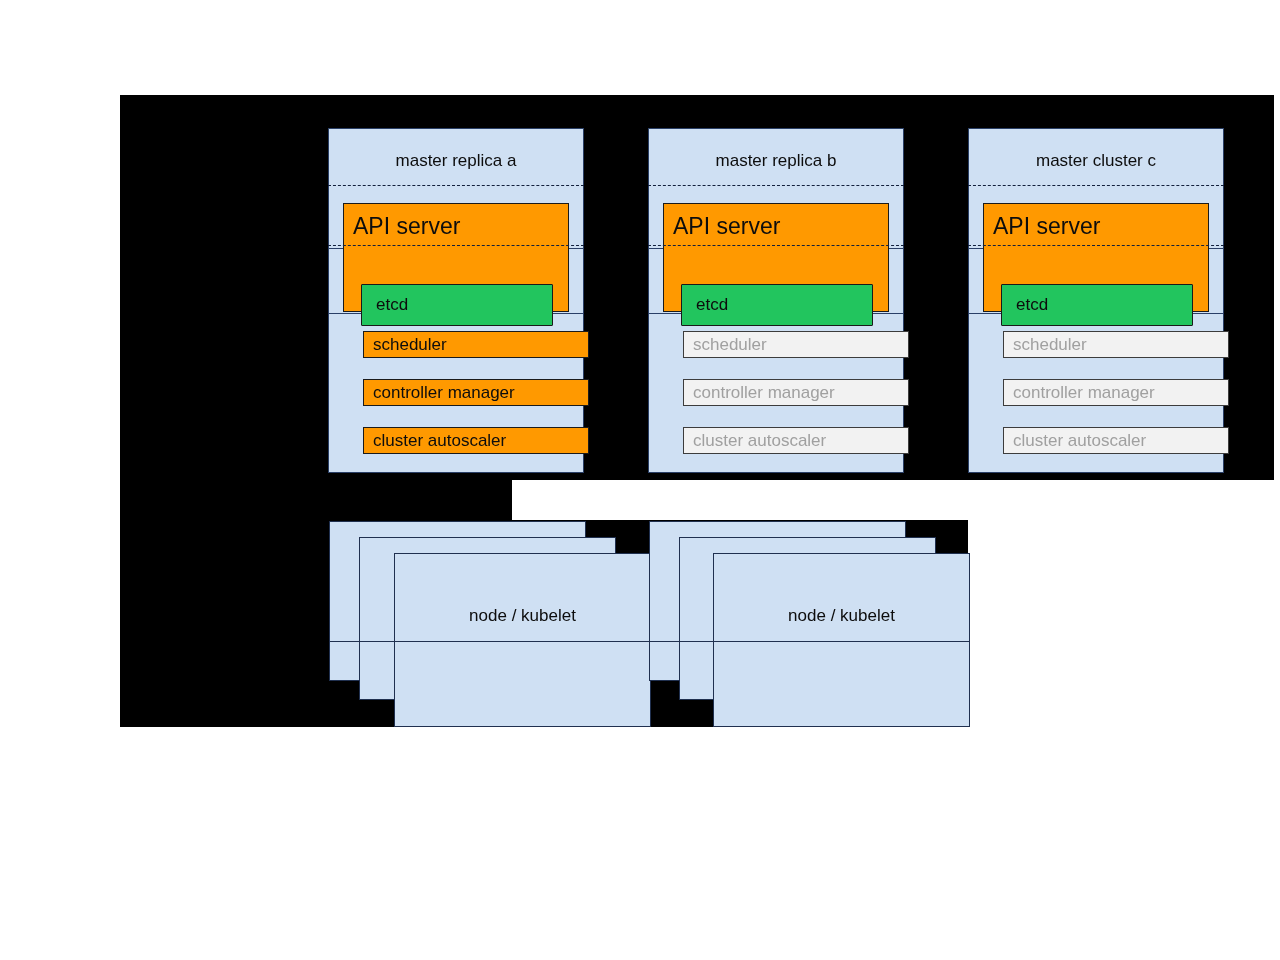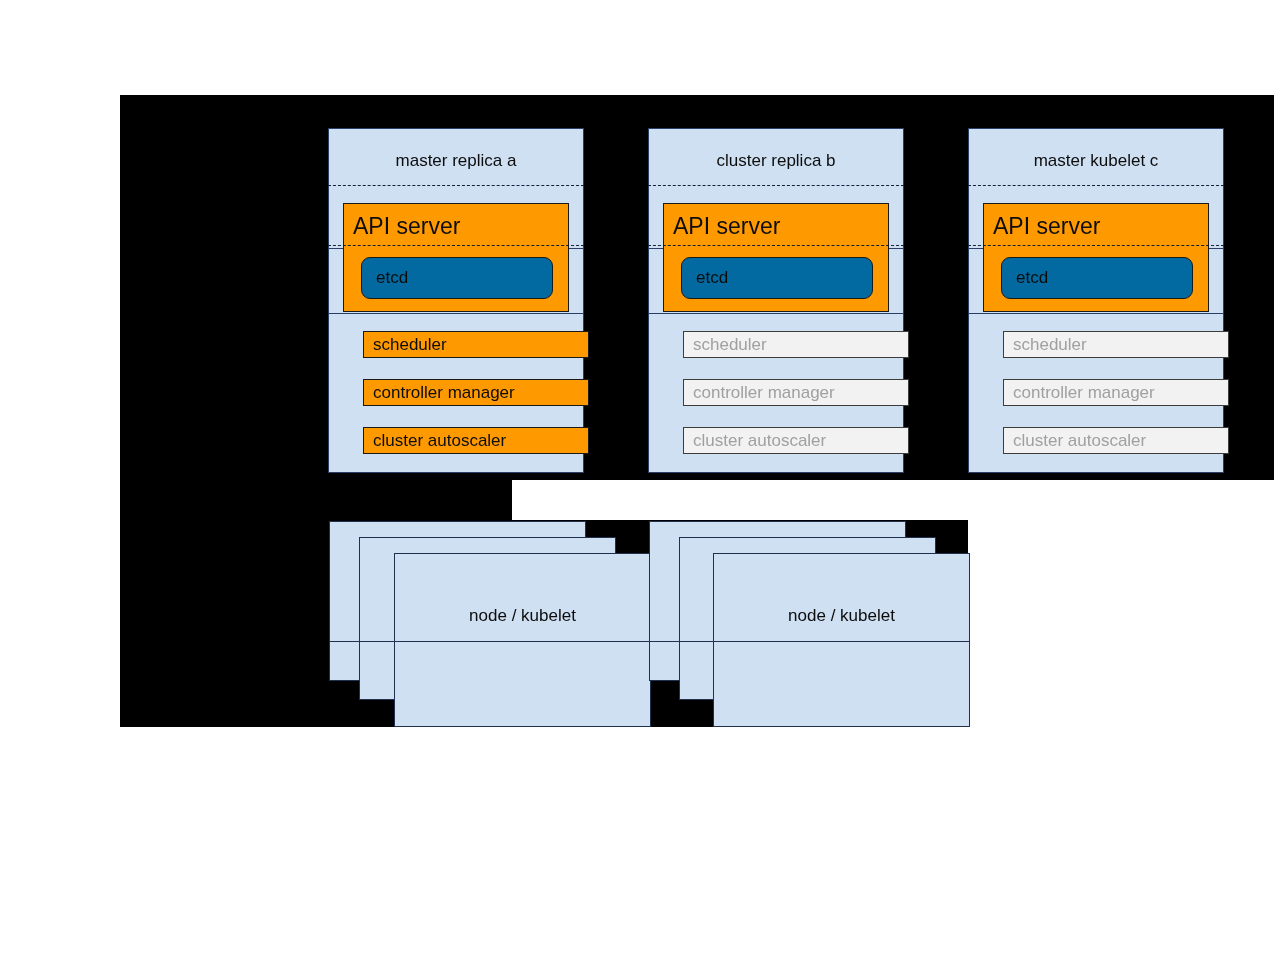--- a/index.html
+++ b/index.html
@@ -68,23 +68,24 @@
     left: 9px;
     top: 9px;
     font-size: 23px;
     color: #0d0d0d;
     white-space: nowrap;
   }
 
   .etcd {
     position: absolute;
     box-sizing: border-box;
-    background: #0369a1;
+    background: #22c55e;
     border: 1px solid #1a1a1a;
-    border-radius: 9px;
+    border-radius: 1px;
+    margin-top: 27px;
   }
   .etcd .txt {
     position: absolute;
     left: 14px;
     top: 50%;
     transform: translateY(-50%);
     font-size: 17px;
     color: #0d0d0d;
     white-space: nowrap;
   }
@@ -161,21 +162,21 @@
     <div class="txt">scheduler</div>
   </div>
   <div class="ctrlbox active" style="left:343px; top:379px; width:226px; height:27px;">
     <div class="txt">controller manager</div>
   </div>
   <div class="ctrlbox active" style="left:343px; top:427px; width:226px; height:27px;">
     <div class="txt">cluster autoscaler</div>
   </div>
 
   <div class="box replica" style="left:648px; top:128px; width:256px; height:345px;">
-    <div class="replica-title" style="top:22px;">cluster replica b</div>
+    <div class="replica-title" style="top:22px;">master replica b</div>
   </div>
   <div class="dashline" style="left:648px; top:185px; width:256px;"></div>
 
   <div class="solidline" style="left:648px; top:248px; width:256px;"></div>
   <div class="solidline" style="left:648px; top:313px; width:256px;"></div>
 
   <div class="apiserver" style="left:663px; top:203px; width:226px; height:109px;">
     <div class="txt">API server</div>
   </div>
   <div class="dashline" style="left:648px; top:245px; width:256px;"></div>
@@ -188,21 +189,21 @@
     <div class="txt">scheduler</div>
   </div>
   <div class="ctrlbox inactive" style="left:663px; top:379px; width:226px; height:27px;">
     <div class="txt">controller manager</div>
   </div>
   <div class="ctrlbox inactive" style="left:663px; top:427px; width:226px; height:27px;">
     <div class="txt">cluster autoscaler</div>
   </div>
 
   <div class="box replica" style="left:968px; top:128px; width:256px; height:345px;">
-    <div class="replica-title" style="top:22px;">master kubelet c</div>
+    <div class="replica-title" style="top:22px;">master cluster c</div>
   </div>
   <div class="dashline" style="left:968px; top:185px; width:256px;"></div>
 
   <div class="solidline" style="left:968px; top:248px; width:256px;"></div>
   <div class="solidline" style="left:968px; top:313px; width:256px;"></div>
 
   <div class="apiserver" style="left:983px; top:203px; width:226px; height:109px;">
     <div class="txt">API server</div>
   </div>
   <div class="dashline" style="left:968px; top:245px; width:256px;"></div>

